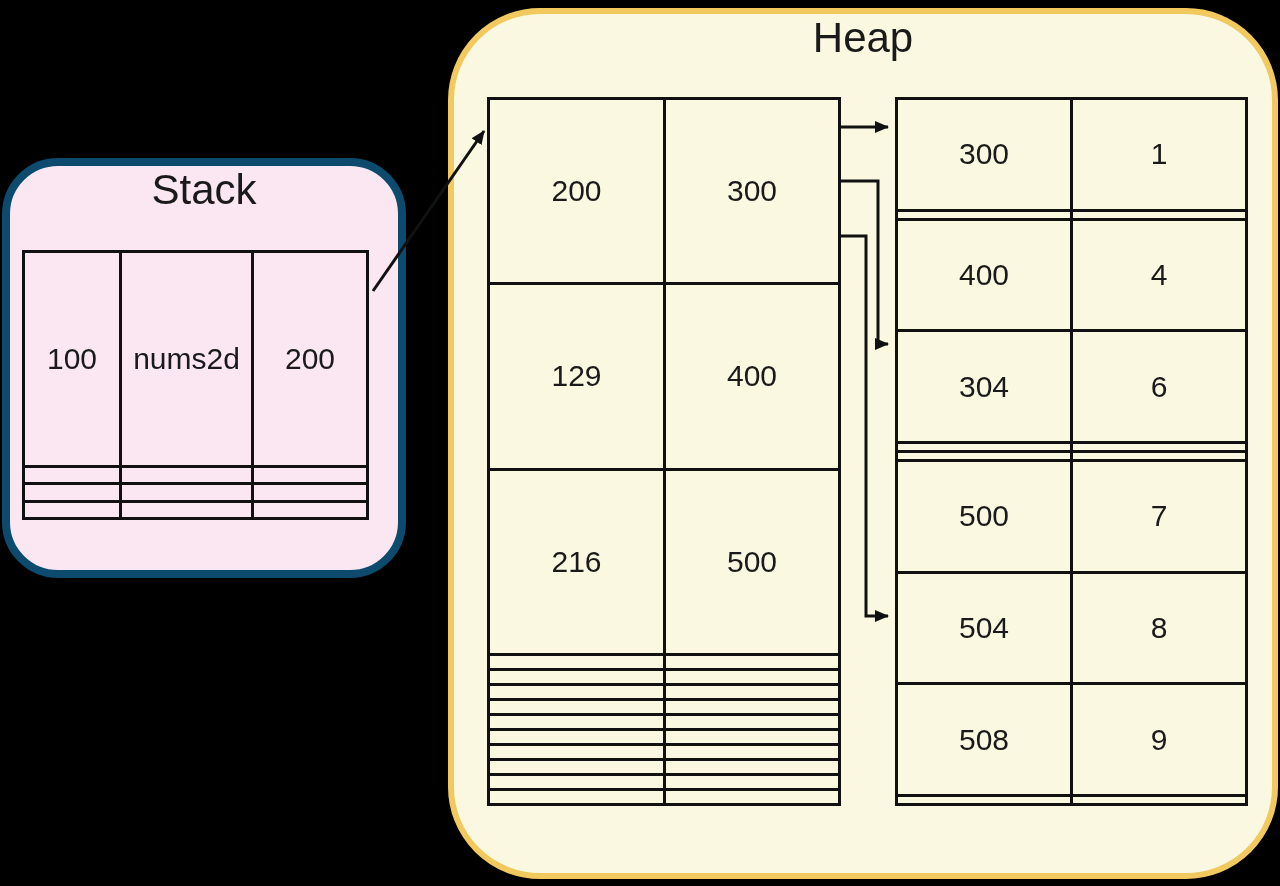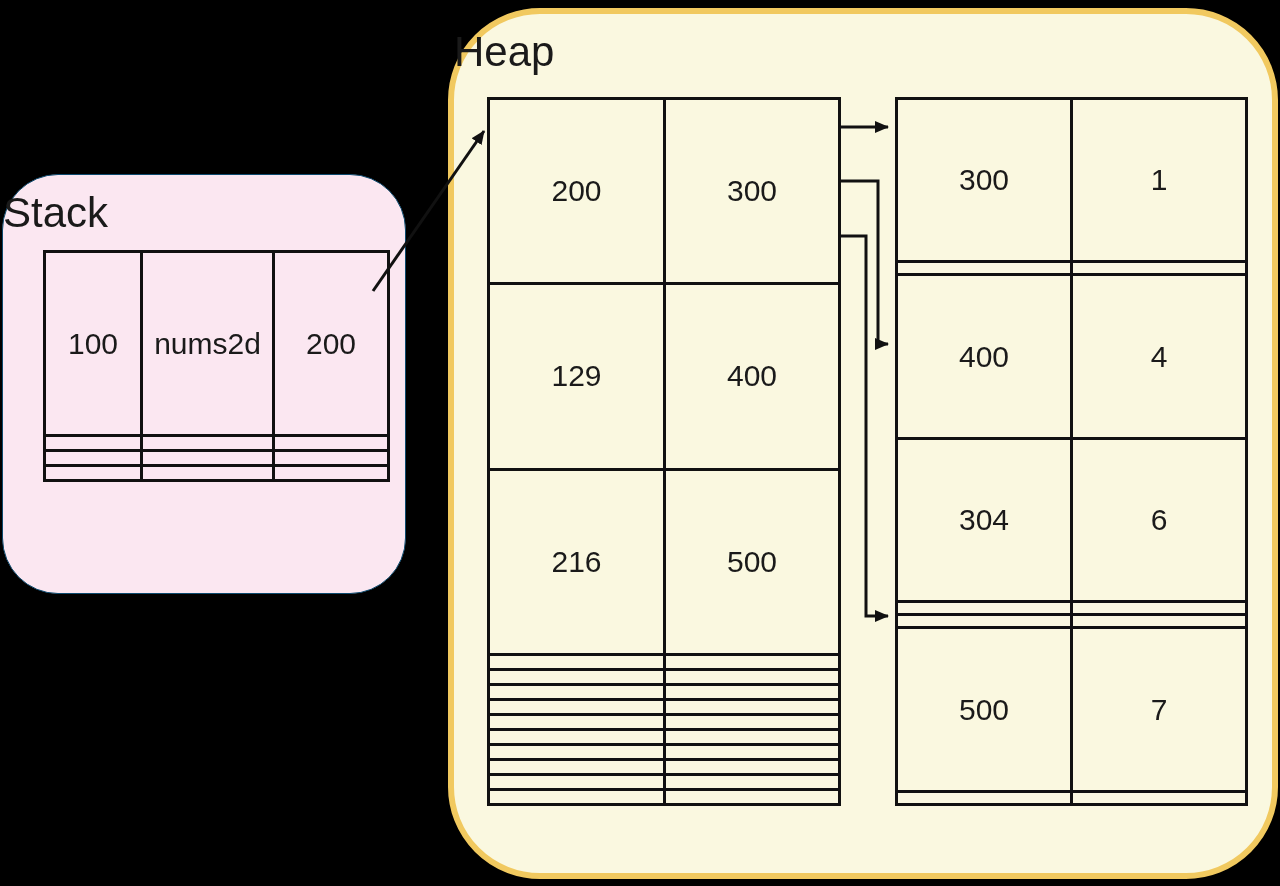--- a/index.html
+++ b/index.html
@@ -19,59 +19,58 @@
   .region-box {
     position: absolute;
     box-sizing: border-box;
   }
   #stack-box {
     left: 2px;
     top: 158px;
     width: 404px;
     height: 420px;
     background: #FBE7F1;
-    border: 1px solid #0c4a6e;
+    border: 8px solid #0c4a6e;
     border-radius: 56px;
-    margin-top: 16px;
   }
   #heap-box {
     left: 448px;
     top: 8px;
     width: 830px;
     height: 871px;
     background: #FAF8E0;
     border: 6px solid #F1C95F;
     border-radius: 92px;
   }
   .region-title {
+    text-align: center;
     font-size: 42px;
     line-height: 1.15;
-    padding-top: 14px;
     font-weight: 400;
   }
   table.mem {
     position: absolute;
     border-collapse: collapse;
     table-layout: fixed;
     box-sizing: border-box;
   }
   table.mem td {
     border: 3px solid #111111;
     text-align: center;
     vertical-align: middle;
     font-size: 30px;
     padding: 0;
     overflow: hidden;
     white-space: nowrap;
   }
   #stack-table {
-    left: 43px;
+    left: 22px;
     top: 250px;
     width: 344px;
-    height: 232px;
+    height: 270px;
   }
   #heap-left-table {
     left: 487px;
     top: 97px;
     width: 351px;
     height: 709px;
   }
   #heap-right-table {
     left: 895px;
     top: 97px;
@@ -217,20 +216,28 @@
           <td></td>
           <td></td>
         </tr>
         <tr>
           <td></td>
           <td></td>
         </tr>
         <tr>
           <td>500</td>
           <td>7</td>
+        </tr>
+        <tr>
+          <td>504</td>
+          <td>8</td>
+        </tr>
+        <tr>
+          <td>508</td>
+          <td>9</td>
         </tr>
         <tr>
           <td></td>
           <td></td>
         </tr>
       </tbody>
     </table>
 
   <svg id="arrows" viewBox="0 0 1280 886" xmlns="http://www.w3.org/2000/svg">
     <defs>

